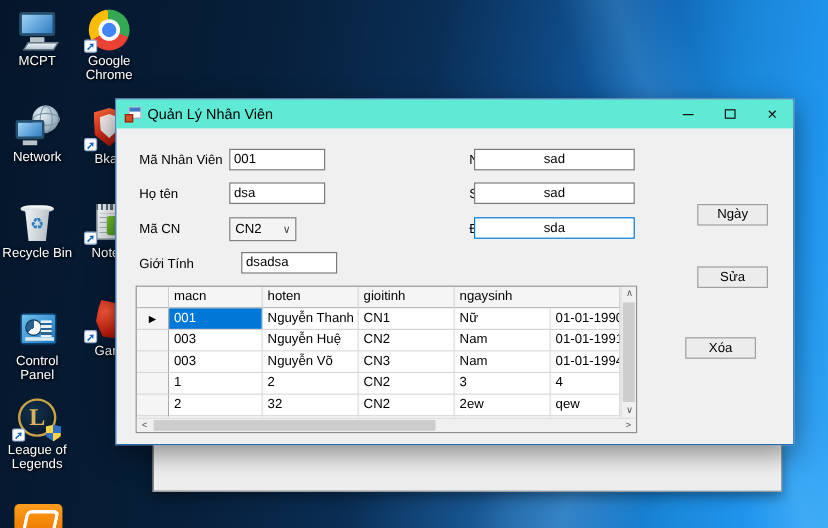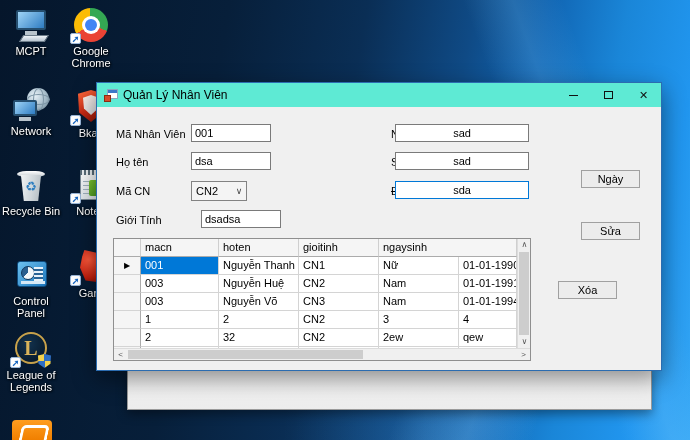--- a/index.html
+++ b/index.html
@@ -261,21 +261,21 @@
     <div class="tbox w134" style="left:298px;top:41px">sad</div>
 
     <div class="flabel" style="left:294px;top:73px">SĐT</div>
     <div class="tbox w134" style="left:298px;top:69px">sad</div>
 
     <div class="flabel" style="left:294px;top:102px">Địa Chỉ</div>
     <div class="tbox w134 focused" style="left:298px;top:98px">sda</div>
 
     <div class="btn" style="left:484px;top:87px">Ngày</div>
     <div class="btn" style="left:484px;top:139px">Sửa</div>
-    <div class="btn" style="left:461px;top:198px">Xóa</div>
+    <div class="btn" style="left:474px;top:198px">Xóa</div>
 
     <div id="grid">
       <div class="g-body">
         <div class="g-row g-hdr">
           <div class="g-cell rowhdr"></div>
           <div class="g-cell c0">macn</div>
           <div class="g-cell c1">hoten</div>
           <div class="g-cell c3">gioitinh</div>
           <div class="g-cell c4">ngaysinh</div>
         </div>

